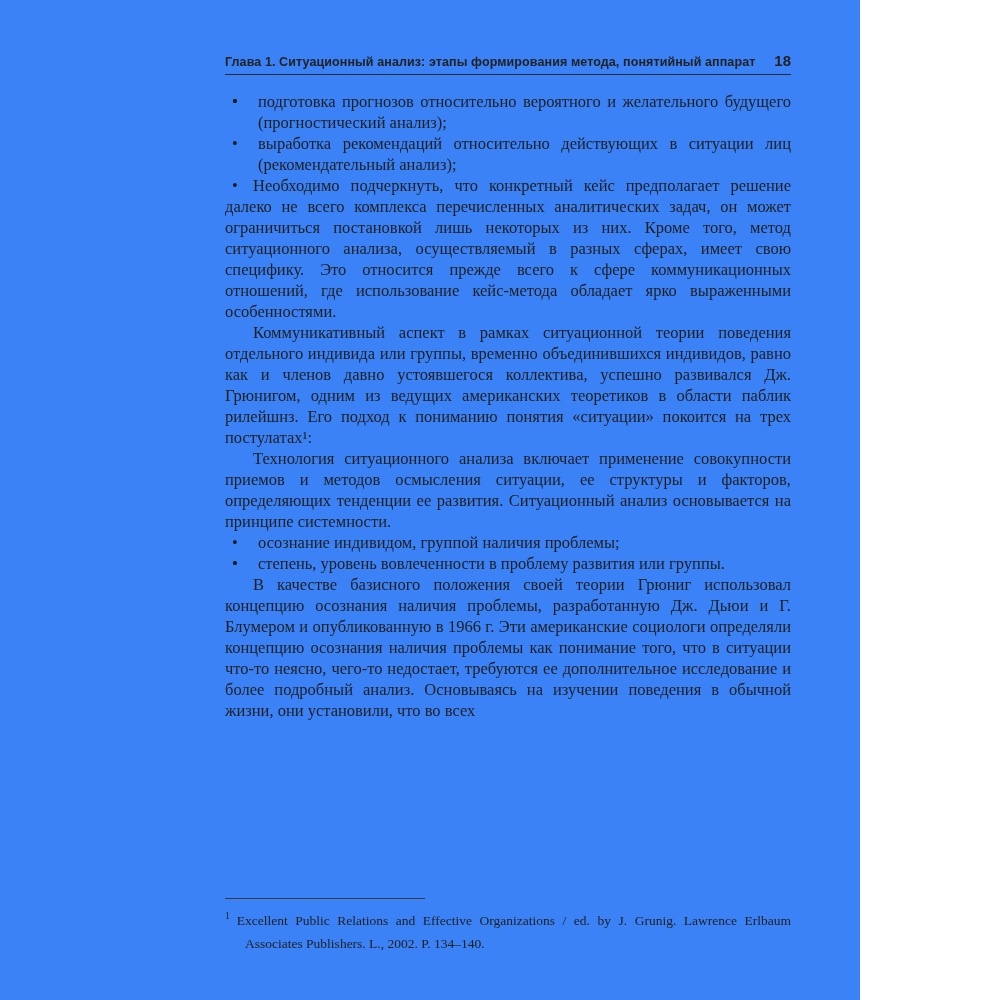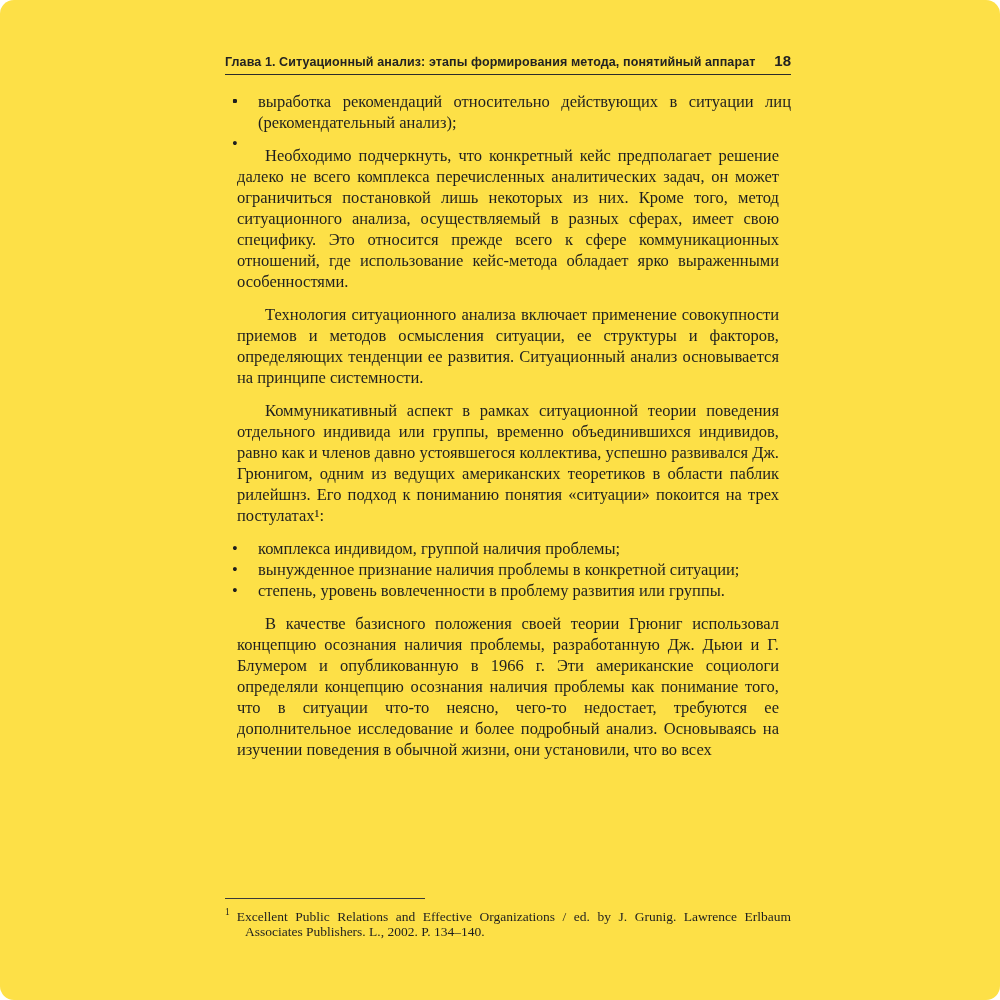--- a/index.html
+++ b/index.html
@@ -2,27 +2,26 @@
 <html><head>
 <meta charset="utf-8">
 <style>
   html, body {
     margin: 0;
     padding: 0;
     background: #ffffff;
   }
   .page {
     position: relative;
-    width: 1000px;
+    width: 860px;
     height: 1000px;
-    background: #fde047;
+    background: #3b82f6;
     overflow: hidden;
     font-family: "Liberation Serif", serif;
     color: #1f1f1f;
-    border-radius: 14px;
   }
   .col {
     position: absolute;
     left: 225px;
     top: 52px;
     width: 566px;
   }
   
   .running-head {
     display: flex;
@@ -58,38 +57,38 @@
     position: relative;
     padding-left: 33px;
     margin: 0;
   }
   ul.bullets .bullet {
     position: absolute;
     left: 7px;
     top: 0;
   }
   p.para {
-    margin: 12px;
+    margin: 0;
     text-indent: 28px;
   }
   
   .footnote-area {
     position: absolute;
     left: 225px;
     top: 898px;
     width: 566px;
   }
   .footnote-rule {
     width: 200px;
     border-top: 1px solid #3a3a3a;
     margin-bottom: 6px;
   }
   .footnote {
     font-size: 13.5px;
-    line-height: 15px;
+    line-height: 23px;
     padding-left: 20px;
     text-indent: -20px;
     text-align: justify;
   }
   .fn-marker {
     vertical-align: super;
     font-size: 9.5px;
     padding-right: 7px;
   }
 </style>
@@ -109,42 +108,42 @@
 
       <ul class="bullets">
         <li>
           <span class="bullet">•</span>
         </li>
         <li>
           <span class="bullet">•</span>
         </li>
         <li>
           <span class="bullet">•</span>
+          <span>подготовка прогнозов относительно вероятного и желательного будущего (прогностический анализ);</span>
         </li>
         <li>
           <span class="bullet">•</span>
           <span>выработка рекомендаций относительно действующих в ситуации лиц (рекомендательный анализ);</span>
         </li>
         <li>
           <span class="bullet">•</span>
         </li>
       </ul>
 
       <p class="para">Необходимо подчеркнуть, что конкретный кейс предполагает решение далеко не всего комплекса перечисленных аналитических задач, он может ограничиться постановкой лишь некоторых из них. Кроме того, метод ситуационного анализа, осуществляемый в разных сферах, имеет свою специфику. Это относится прежде всего к сфере коммуникационных отношений, где использование кейс-метода обладает ярко выраженными особенностями.</p>
+      <p class="para">Коммуникативный аспект в рамках ситуационной теории поведения отдельного индивида или группы, временно объединившихся индивидов, равно как и членов давно устоявшегося коллектива, успешно развивался Дж. Грюнигом, одним из ведущих американских теоретиков в области паблик рилейшнз. Его подход к пониманию понятия «ситуации» покоится на трех постулатах¹:</p>
       <p class="para">Технология ситуационного анализа включает применение совокупности приемов и методов осмысления ситуации, ее структуры и факторов, определяющих тенденции ее развития. Ситуационный анализ основывается на принципе системности.</p>
-      <p class="para">Коммуникативный аспект в рамках ситуационной теории поведения отдельного индивида или группы, временно объединившихся индивидов, равно как и членов давно устоявшегося коллектива, успешно развивался Дж. Грюнигом, одним из ведущих американских теоретиков в области паблик рилейшнз. Его подход к пониманию понятия «ситуации» покоится на трех постулатах¹:</p>
 
       <ul class="bullets">
         <li>
           <span class="bullet">•</span>
-          <span>комплекса индивидом, группой наличия проблемы;</span>
+          <span>осознание индивидом, группой наличия проблемы;</span>
         </li>
         <li>
           <span class="bullet">•</span>
-          <span>вынужденное признание наличия проблемы в конкретной ситуации;</span>
         </li>
         <li>
           <span class="bullet">•</span>
           <span>степень, уровень вовлеченности в проблему развития или группы.</span>
         </li>
       </ul>
 
       <p class="para">В качестве базисного положения своей теории Грюниг использовал концепцию осознания наличия проблемы, разработанную Дж. Дьюи и Г. Блумером и опубликованную в 1966 г. Эти американские социологи определяли концепцию осознания наличия проблемы как понимание того, что в ситуации что-то неясно, чего-то недостает, требуются ее дополнительное исследование и более подробный анализ. Основываясь на изучении поведения в обычной жизни, они установили, что во всех</p>
 
     </div>

